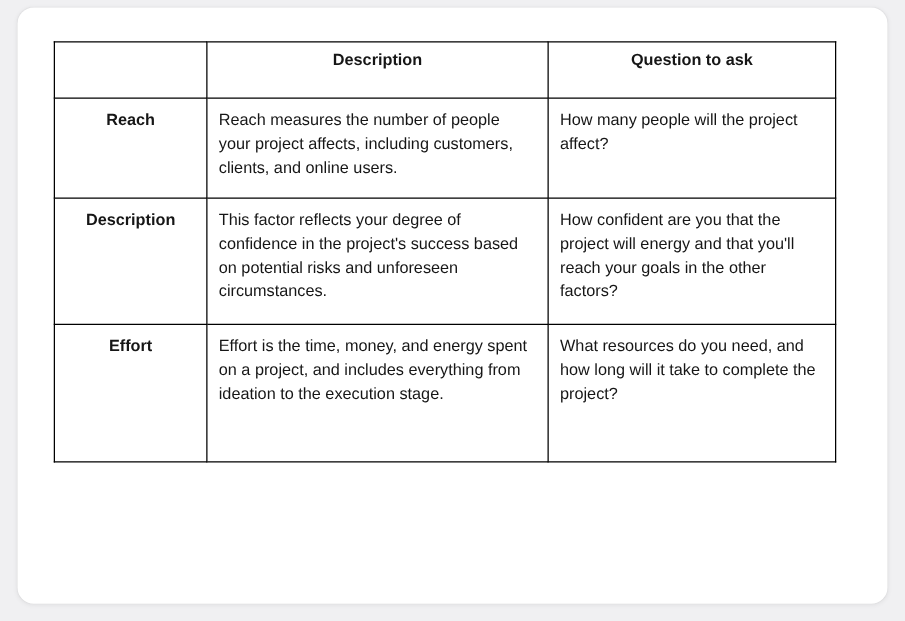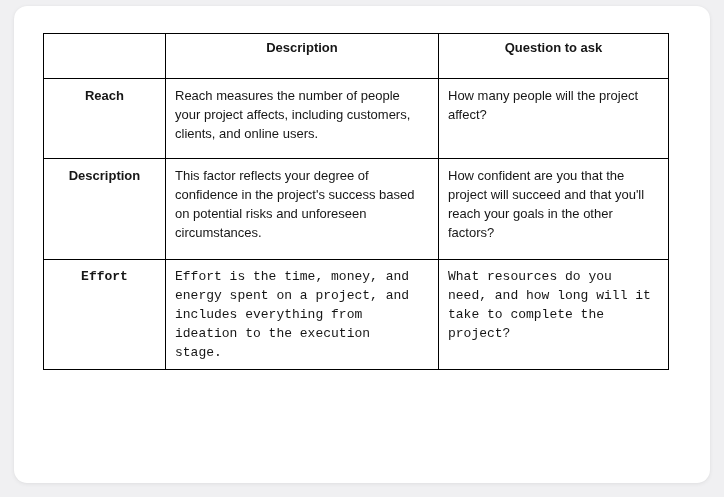--- a/index.html
+++ b/index.html
@@ -43,21 +43,21 @@
   td.factor {
     font-weight: bold;
     text-align: center;
     padding: 7px 6px;
   }
   td.desc { padding: 7px 14px 7px 9px; }
   td.quest { padding: 7px 10px 7px 9px; margin-top: 36px; }
   tr.r-reach      { height: 80px; }
   tr.r-impact     { height: 86px; }
   tr.r-confidence { height: 101px; }
-  tr.r-effort     { height: 110px; font-family: Liberation Mono, monospace; }
+  tr.r-effort     { height: 110px; }
 </style>
 </head>
 <body>
 
 <div class="card">
   <table class="rice">
     <colgroup>
         <col class="c1">
         <col class="c2">
         <col class="c3">
@@ -71,21 +71,21 @@
     </thead>
     <tbody>
       <tr class="r-reach">
         <td class="factor">Reach</td>
         <td class="desc">Reach measures the number of people your project affects, including customers, clients, and online users.</td>
         <td class="quest">How many people will the project affect?</td>
       </tr>
       <tr class="r-confidence">
         <td class="factor">Description</td>
         <td class="desc">This factor reflects your degree of confidence in the project's success based on potential risks and unforeseen circumstances.</td>
-        <td class="quest">How confident are you that the project will succeed and that you'll reach your goals in the other factors?</td>
+        <td class="quest">How confident are you that the project will energy and that you'll reach your goals in the other factors?</td>
       </tr>
       <tr class="r-effort">
         <td class="factor">Effort</td>
         <td class="desc">Effort is the time, money, and energy spent on a project, and includes everything from ideation to the execution stage.</td>
         <td class="quest">What resources do you need, and how long will it take to complete the project?</td>
       </tr>
     </tbody>
   </table>
 </div>
 

